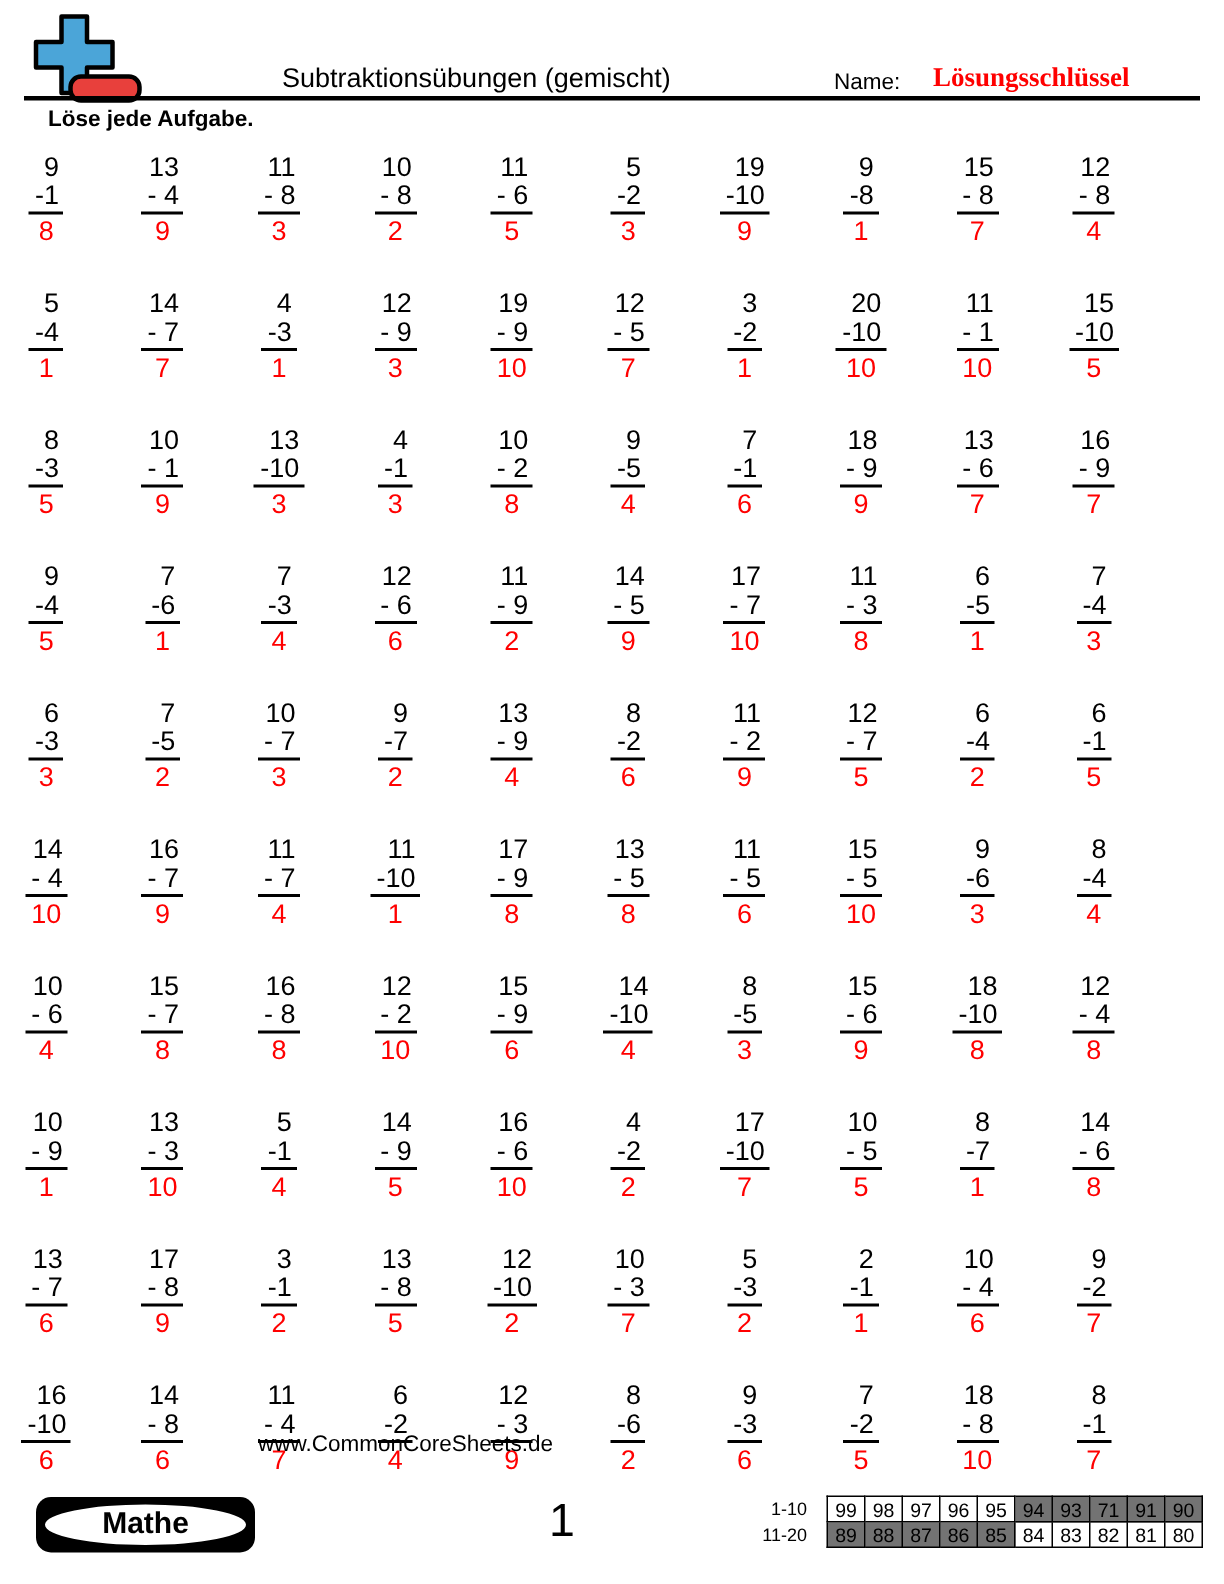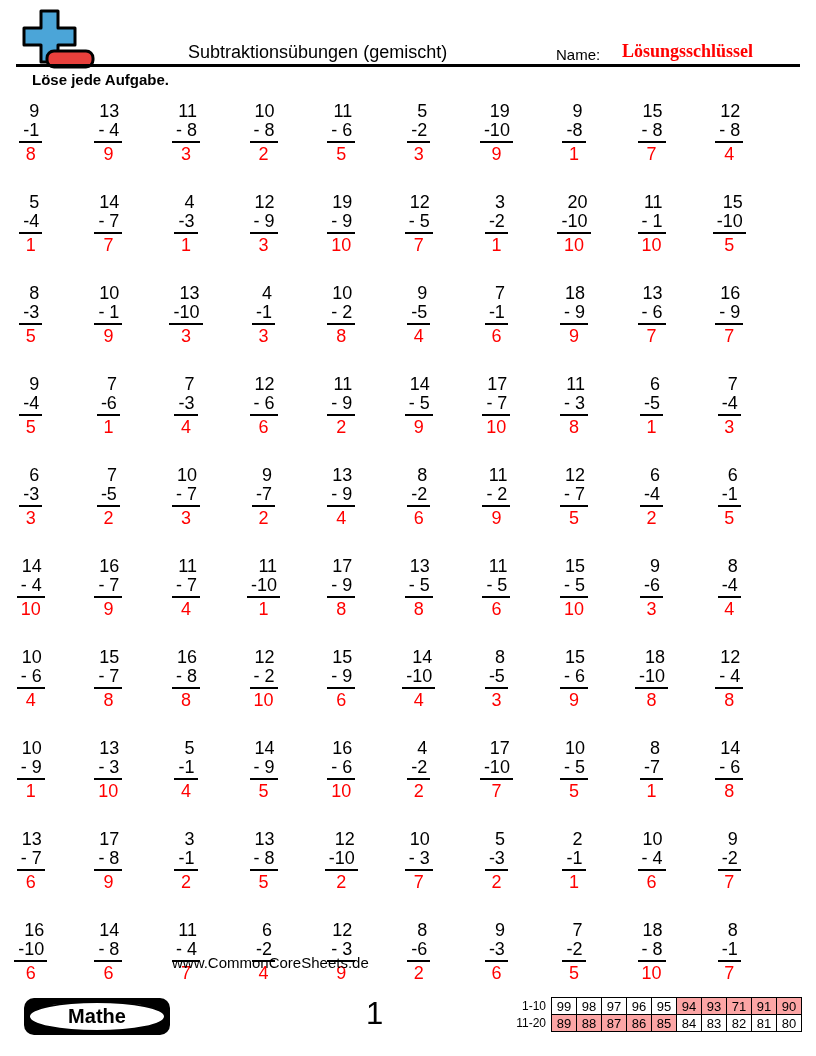--- a/index.html
+++ b/index.html
@@ -28,24 +28,24 @@
   .badge { position:absolute; left:24px; top:998px; width:146px; height:37px;
            background:#000; border-radius:10px; }
   .badge-oval { position:absolute; left:4px; right:4px; top:3px; bottom:3px;
                 background:#fff; border:2px solid #000; border-radius:50%;
                 display:flex; align-items:center; justify-content:center; }
   .badge-oval span { font-weight:bold; font-size:20px; }
   .website { position:absolute; left:172px; top:954px; font-size:15px;text-align:right; }
   .pagenum { position:absolute; left:366px; top:996px; font-size:31px; }
   .score-table { position:absolute; right:14px; top:997px; border-collapse:collapse; }
   .score-table td { height:17px; }
-  td.score-label { font-size:12px; text-align:right; padding-right:5px; border:none; white-space:nowrap; }
+  td.score-label { font-size:12px; text-align:right; padding-right:13px; border:none; white-space:nowrap; }
   td.score-cell { border:1.5px solid #000; width:25px; min-width:25px; text-align:center;
                   font-size:13px; padding:0 1px; }
-  td.score-cell.shaded { background:#fca5a5; }
+  td.score-cell.shaded { background:#737373; }
 </style>
 </head>
 <body>
 
 <div class="page">
 
   <svg class="logo" viewBox="0 0 78 62" xmlns="http://www.w3.org/2000/svg" aria-hidden="true">
     <path d="M21,3 h17 v17 h17 v17 h-17 v17 h-17 v-17 h-17 v-17 h17 z" fill="#4ba5d8" stroke="#000" stroke-width="3" stroke-linejoin="round"></path>
     <rect x="27" y="43" width="46" height="16" rx="7" fill="#e8403c" stroke="#000" stroke-width="3"></rect>
   </svg>

